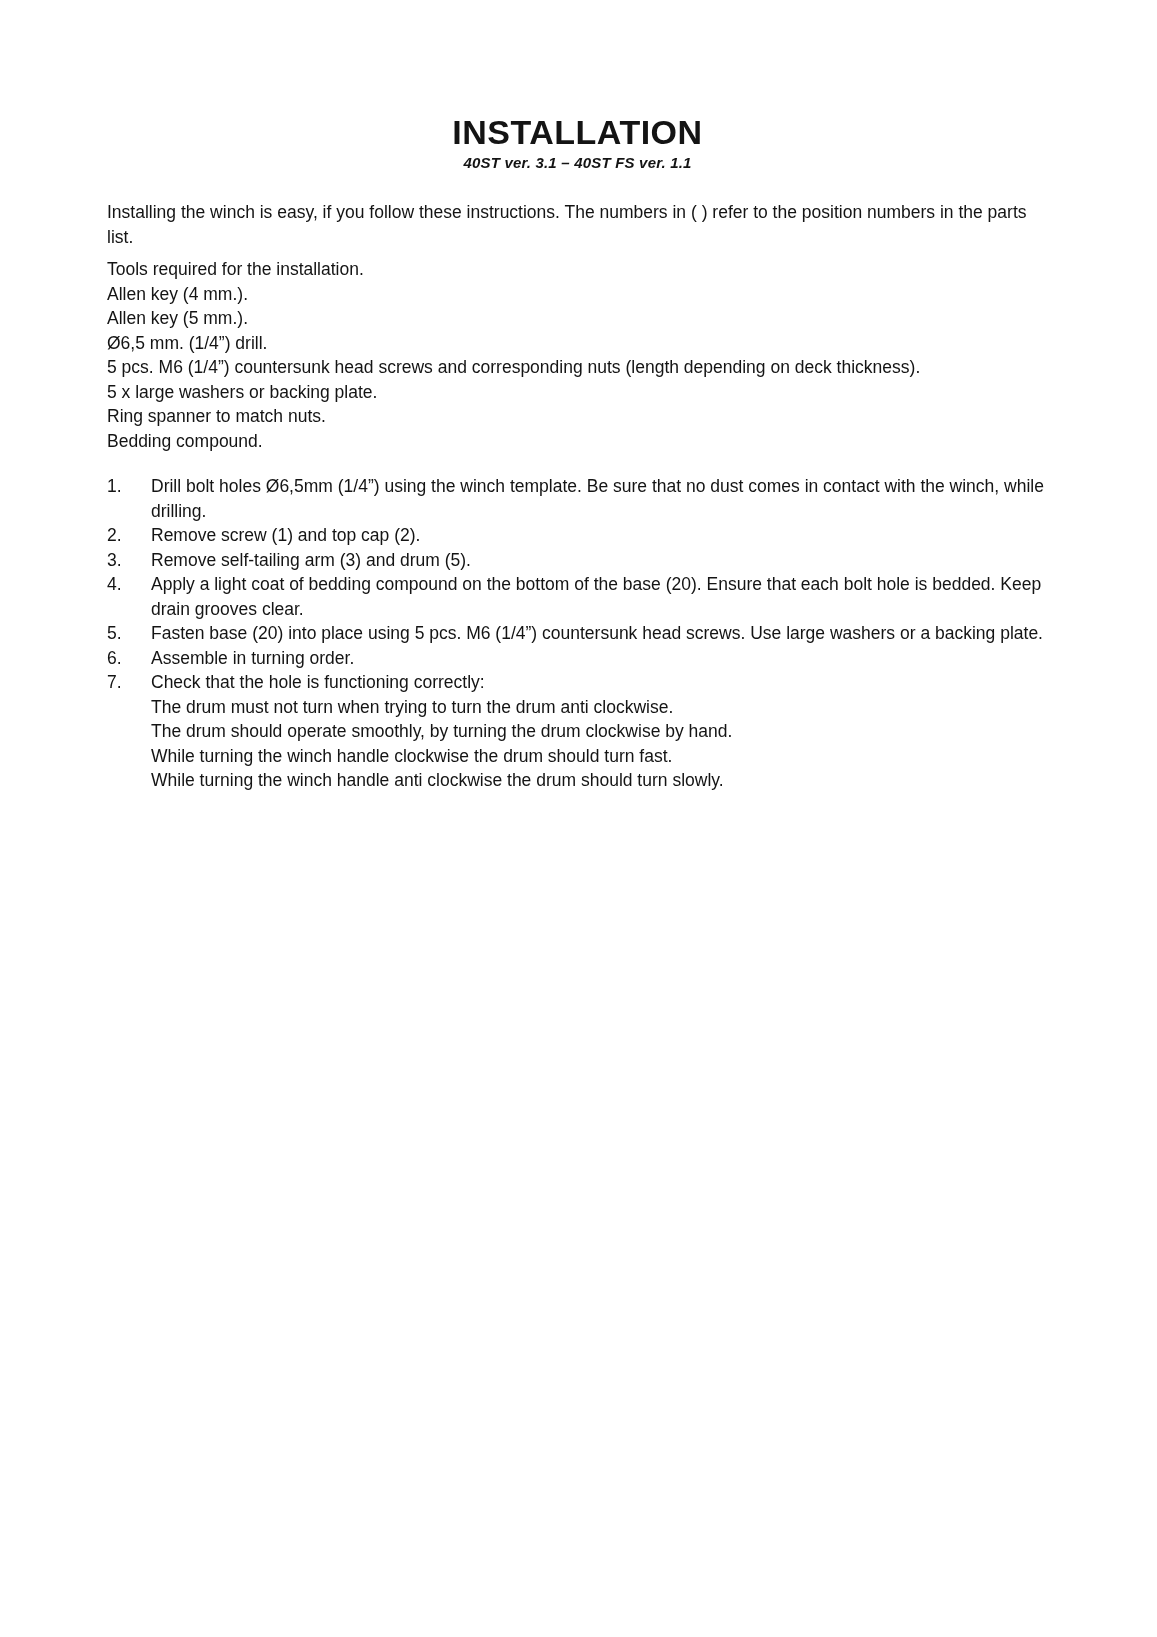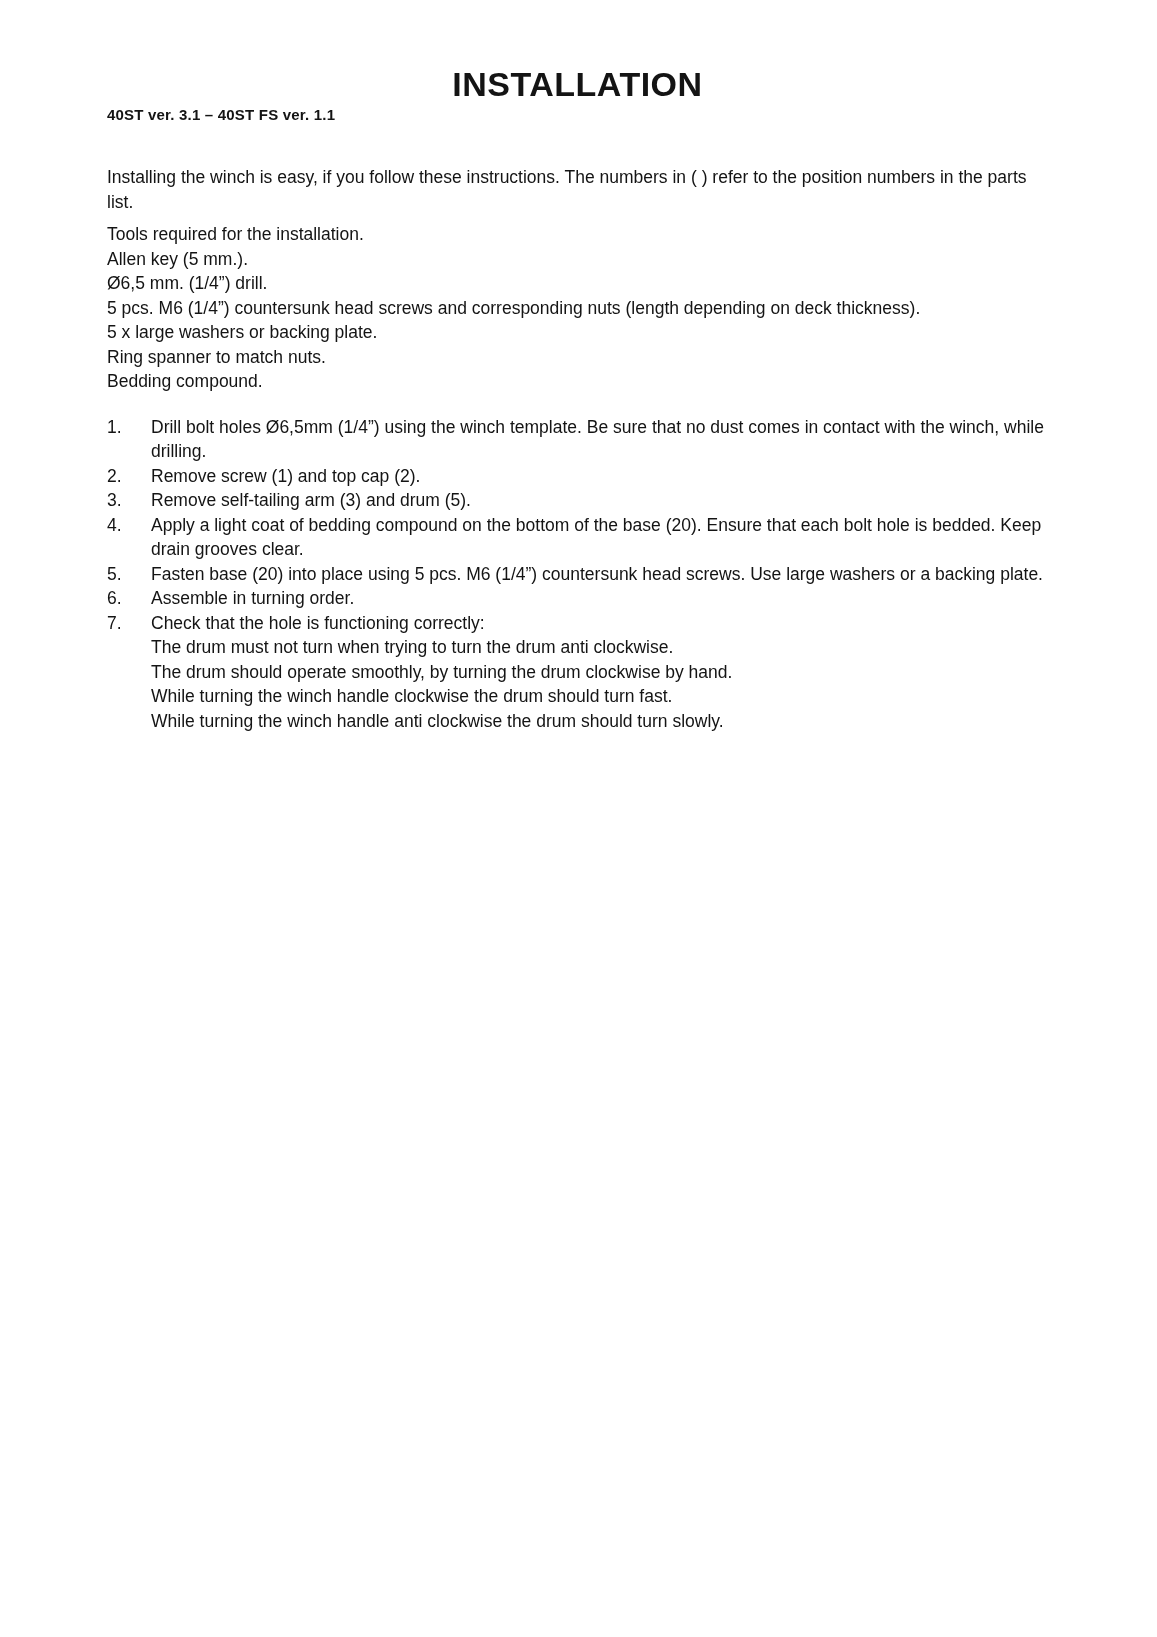--- a/index.html
+++ b/index.html
@@ -9,43 +9,44 @@
   }
   body {
     width: 1157px;
     min-height: 1637px;
     font-family: "Liberation Sans", "DejaVu Sans", sans-serif;
     color: #141414;
     -webkit-font-smoothing: antialiased;
   }
   .page {
     width: 941px;
-    padding: 65px 0 0 107px;
+    padding: 113px 0 0 107px;
     box-sizing: content-box;
   }
   .title {
     font-size: 34px;
     font-weight: 700;
     text-align: center;
     line-height: 1.12;
     letter-spacing: 0.5px;
   }
   .subtitle {
     font-size: 15px;
     font-weight: 700;
-    text-align: left;
+    text-align: center;
     margin-top: 3px;
     letter-spacing: 0.2px;
+    font-style: italic;
   }
   .body-text {
     font-size: 17.5px;
     line-height: 24.5px;
   }
   .intro {
-    margin-top: 42px;
+    margin-top: 29px;
   }
   .tools {
     margin-top: 8px;
   }
   .tools-line {
     white-space: normal;
   }
   .steps {
     margin-top: 21px;
   }
@@ -70,20 +71,21 @@
 
 <div class="page">
 
   <div class="title">INSTALLATION</div>
   <div class="subtitle">40ST ver. 3.1 – 40ST FS ver. 1.1</div>
 
   <div class="body-text intro">Installing the winch is easy, if you follow these instructions. The numbers in ( ) refer to the position numbers in the parts list.</div>
 
   <div class="body-text tools">
     <div class="tools-line">Tools required for the installation.</div>
+    <div class="tools-line">Allen key (4 mm.).</div>
     <div class="tools-line">Allen key (5 mm.).</div>
     <div class="tools-line">Ø6,5 mm. (1/4”) drill.</div>
     <div class="tools-line">5 pcs. M6 (1/4”) countersunk head screws and corresponding nuts (length depending on deck thickness).</div>
     <div class="tools-line">5 x large washers or backing plate.</div>
     <div class="tools-line">Ring spanner to match nuts.</div>
     <div class="tools-line">Bedding compound.</div>
   </div>
 
   <div class="body-text steps">
 

